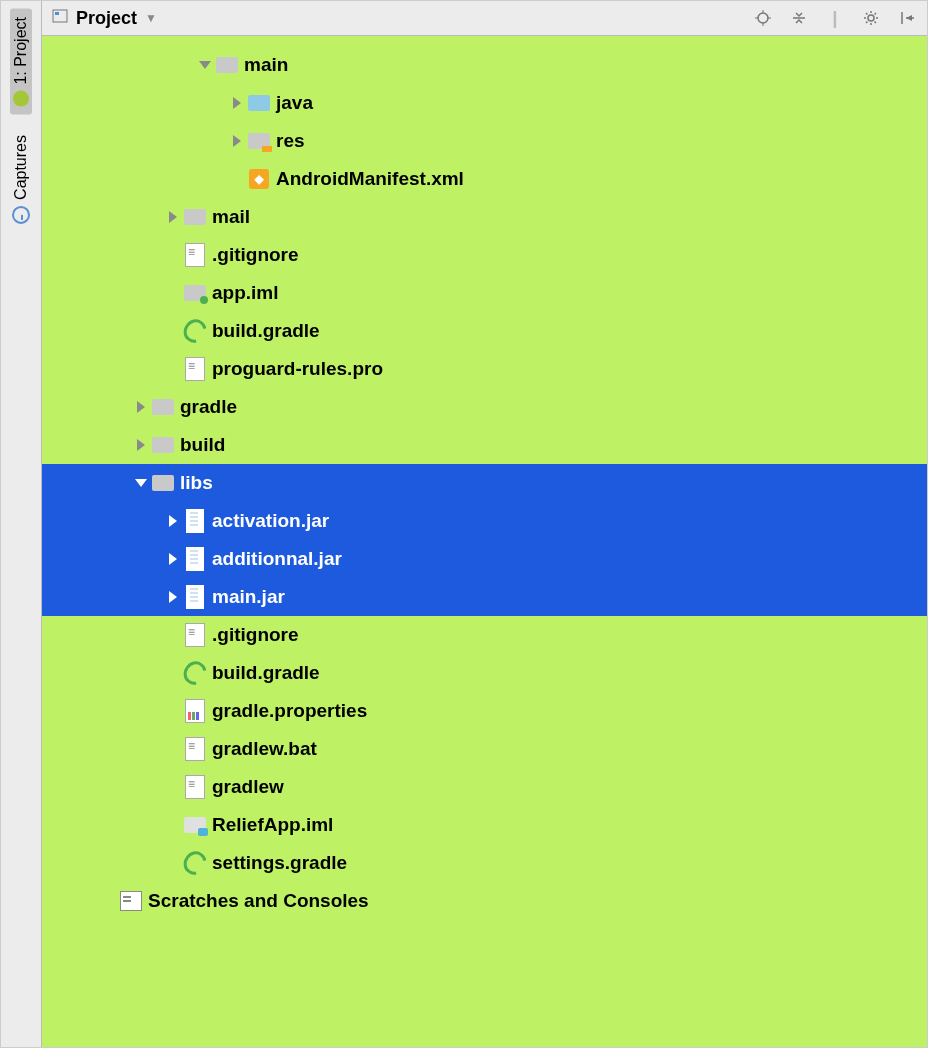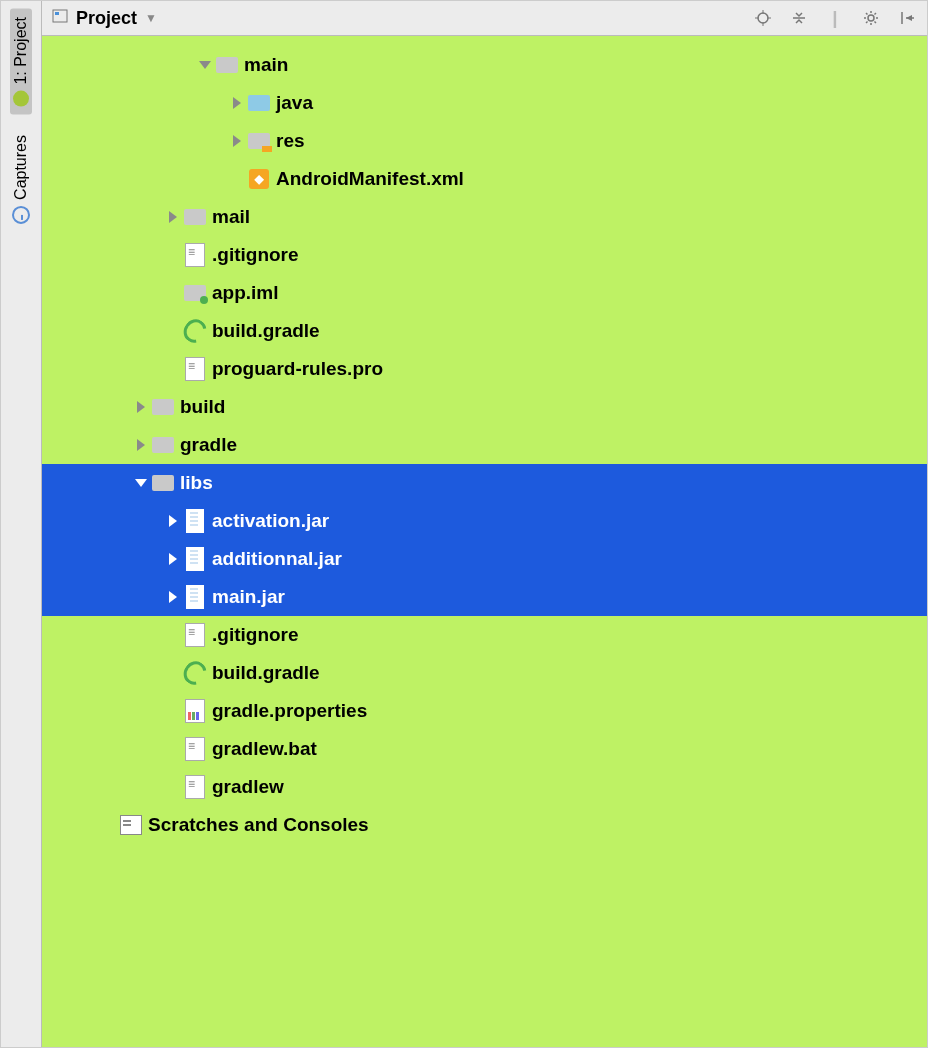--- a/index.html
+++ b/index.html
@@ -224,31 +224,31 @@
           <span class="lbl">proguard-rules.pro</span>
         </div>
         <div class="row">
           <span class="ind ind-2"></span>
           <span class="arrow-slot">
             <span class="arrow right"></span>
           </span>
           <span class="icon">
             <span class="icon-folder"></span>
           </span>
+          <span class="lbl">gradle</span>
+        </div>
+        <div class="row">
+          <span class="ind ind-2"></span>
+          <span class="arrow-slot">
+            <span class="arrow right"></span>
+          </span>
+          <span class="icon">
+            <span class="icon-folder"></span>
+          </span>
           <span class="lbl">build</span>
-        </div>
-        <div class="row">
-          <span class="ind ind-2"></span>
-          <span class="arrow-slot">
-            <span class="arrow right"></span>
-          </span>
-          <span class="icon">
-            <span class="icon-folder"></span>
-          </span>
-          <span class="lbl">gradle</span>
         </div>
         <div class="row sel">
           <span class="ind ind-2"></span>
           <span class="arrow-slot">
             <span class="arrow down"></span>
           </span>
           <span class="icon">
             <span class="icon-folder"></span>
           </span>
           <span class="lbl">libs</span>
@@ -325,20 +325,40 @@
         </div>
         <div class="row">
           <span class="ind ind-3"></span>
           <span class="arrow-slot">
             <span class="noarrow"></span>
           </span>
           <span class="icon">
             <span class="icon-file"></span>
           </span>
           <span class="lbl">gradlew</span>
+        </div>
+        <div class="row">
+          <span class="ind ind-3"></span>
+          <span class="arrow-slot">
+            <span class="noarrow"></span>
+          </span>
+          <span class="icon">
+            <span class="icon-imlcup"></span>
+          </span>
+          <span class="lbl">ReliefApp.iml</span>
+        </div>
+        <div class="row">
+          <span class="ind ind-3"></span>
+          <span class="arrow-slot">
+            <span class="noarrow"></span>
+          </span>
+          <span class="icon">
+            <span class="icon-gradle"></span>
+          </span>
+          <span class="lbl">settings.gradle</span>
         </div>
         <div class="row">
           <span class="ind ind-1"></span>
           <span class="arrow-slot">
             <span class="noarrow"></span>
           </span>
           <span class="icon">
             <span class="icon-scratch"></span>
           </span>
           <span class="lbl">Scratches and Consoles</span>

